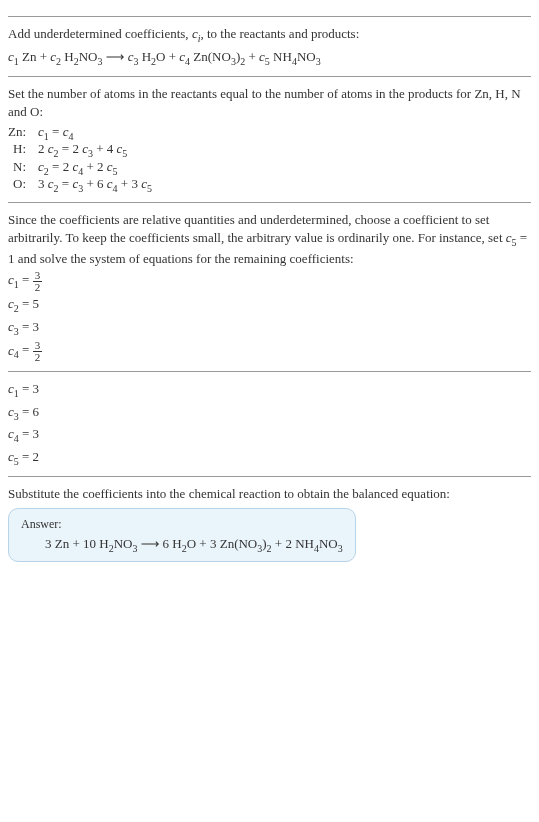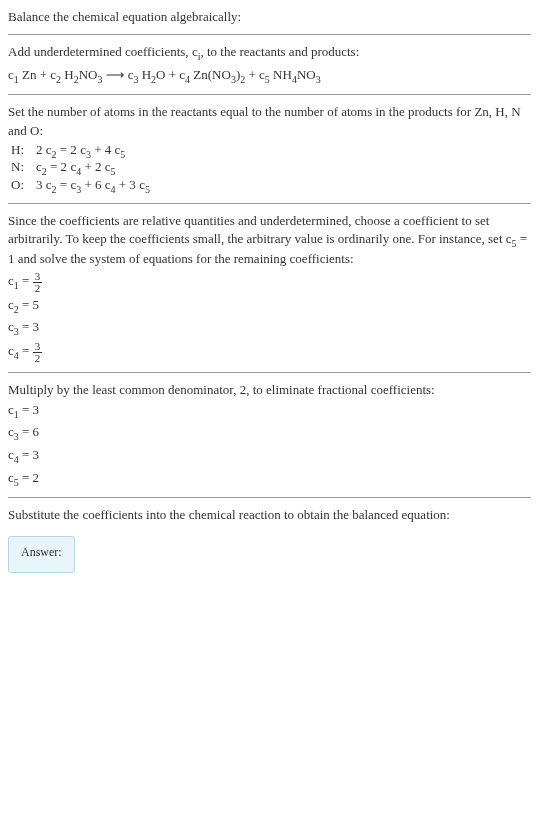--- a/index.html
+++ b/index.html
@@ -25,20 +25,21 @@
     hr {
       border: none;
       border-top: 1px solid #999;
       margin: 8px 0;
     }
     .sub {
       font-size: 10px;
       vertical-align: sub;
     }
     .italic {
+      font-style: italic;
       margin-top: 44px;
     }
     .arrow {
       font-family: Arial, sans-serif;
     }
     .eq-table {
       display: table;
       margin: 2px 0;
     }
     .eq-row {
@@ -67,52 +68,55 @@
       border-bottom: 1px solid #333;
       padding: 0 2px;
     }
     .frac-den {
       display: block;
       padding: 0 2px;
     }
     .answer-box {
       background: #eaf4fb;
       border: 1px solid #b8d4e8;
-      border-radius: 3px;
+      border-radius: 10px;
       padding: 8px 12px;
-      margin-top: 10px;
+      margin-top: 2px;
       display: inline-block;
     }
     .answer-label {
       font-size: 12px;
       margin-bottom: 4px;
     }
     .answer-eq {
       padding-left: 24px;
     }
   </style>
 </head>
 <body>
 
 <div class="section">
-  <div class="text-line">Balance the chemical equation algebraically:</div>
 </div>
 
 <hr>
 
 <div class="section">
   <div class="text-line"><span>Add underdetermined coefficients, </span><span class="italic">c<span class="sub">i</span></span><span>, to the reactants and products:</span></div>
   <div class="text-line"><span class="italic">c</span><span class="sub">1</span> Zn + <span class="italic">c</span><span class="sub">2</span> H<span class="sub">2</span>NO<span class="sub">3</span> <span class="arrow">⟶</span> <span class="italic">c</span><span class="sub">3</span> H<span class="sub">2</span>O + <span class="italic">c</span><span class="sub">4</span> Zn(NO<span class="sub">3</span>)<span class="sub">2</span> + <span class="italic">c</span><span class="sub">5</span> NH<span class="sub">4</span>NO<span class="sub">3</span></div>
 </div>
 
 <hr>
 
 <div class="section">
   <div class="text-line">Set the number of atoms in the reactants equal to the number of atoms in the products for Zn, H, N and O:</div>
   <div class="eq-table">
+    <div class="eq-row">
+      <div class="eq-label">Zn:</div>
+      <div class="eq-value"><span class="italic">c</span><span class="sub">1</span> = <span class="italic">c</span><span class="sub">4</span></div>
+    </div>
     <div class="eq-row">
       <div class="eq-label">H:</div>
       <div class="eq-value">2 <span class="italic">c</span><span class="sub">2</span> = 2 <span class="italic">c</span><span class="sub">3</span> + 4 <span class="italic">c</span><span class="sub">5</span></div>
     </div>
     <div class="eq-row">
       <div class="eq-label">N:</div>
       <div class="eq-value"><span class="italic">c</span><span class="sub">2</span> = 2 <span class="italic">c</span><span class="sub">4</span> + 2 <span class="italic">c</span><span class="sub">5</span></div>
     </div>
     <div class="eq-row">
       <div class="eq-label">O:</div>
@@ -127,27 +131,27 @@
   <div class="text-line"><span>Since the coefficients are relative quantities and underdetermined, choose a coefficient to set arbitrarily. To keep the coefficients small, the arbitrary value is ordinarily one. For instance, set </span><span class="italic">c</span><span class="sub">5</span><span> = 1 and solve the system of equations for the remaining coefficients:</span></div>
   <div class="text-line"><span class="italic">c</span><span class="sub">1</span><span> = </span><span class="frac"><span class="frac-num">3</span><span class="frac-den">2</span></span></div>
   <div class="text-line"><span class="italic">c</span><span class="sub">2</span><span> = 5</span></div>
   <div class="text-line"><span class="italic">c</span><span class="sub">3</span><span> = 3</span></div>
   <div class="text-line"><span class="italic">c</span><span class="sub">4</span><span> = </span><span class="frac"><span class="frac-num">3</span><span class="frac-den">2</span></span></div>
 </div>
 
 <hr>
 
 <div class="section">
-  <div class="text-line">Multiply by the least common denominator, 2, to eliminate fractional coefficients:</div>
   <div class="text-line"><span class="italic">c</span><span class="sub">1</span><span> = 3</span></div>
   <div class="text-line"><span class="italic">c</span><span class="sub">3</span><span> = 6</span></div>
   <div class="text-line"><span class="italic">c</span><span class="sub">4</span><span> = 3</span></div>
   <div class="text-line"><span class="italic">c</span><span class="sub">5</span><span> = 2</span></div>
 </div>
 
 <hr>
 
 <div class="section">
   <div class="text-line">Substitute the coefficients into the chemical reaction to obtain the balanced equation:</div>
   <div class="answer-box">
     <div class="answer-label">Answer:</div>
+    <div class="answer-eq">3 Zn + 10 H<span class="sub">2</span>NO<span class="sub">3</span> <span class="arrow">⟶</span> 6 H<span class="sub">2</span>O + 3 Zn(NO<span class="sub">3</span>)<span class="sub">2</span> + 2 NH<span class="sub">4</span>NO<span class="sub">3</span></div>
   </div>
 </div>
 
 </body></html>

